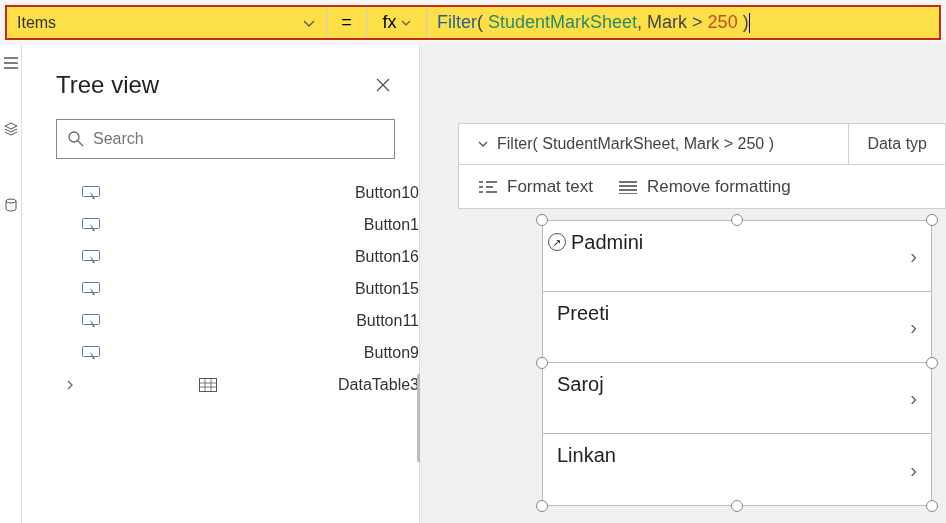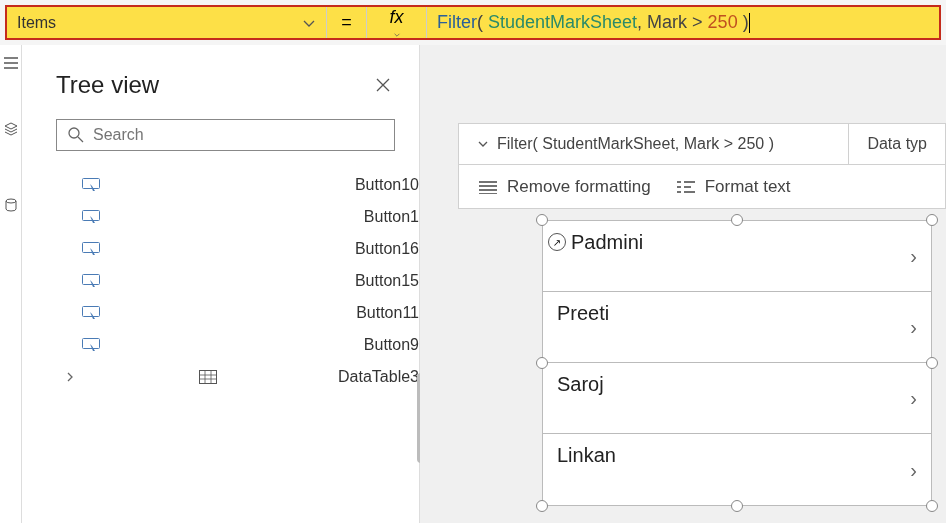--- a/index.html
+++ b/index.html
@@ -3,41 +3,41 @@
 <meta charset="utf-8">
 <style>
 * { box-sizing: border-box; margin: 0; padding: 0; font-family: "Segoe UI", Arial, sans-serif; }
 body { width: 946px; height: 523px; background: #f5f5f5; overflow: hidden; position: relative; }
 
 
 .formula-bar-wrap { position: absolute; top: 5px; left: 5px; right: 5px; height: 35px; border: 2px solid #c42b1c; background: #fde047; display: flex; align-items: stretch; }
 .prop-select { width: 320px; border-right: 1px solid #ccc; display: flex; align-items: center; padding: 0 10px; font-size: 16px; color: #333; position: relative; }
 .prop-select .chev { position: absolute; right: 10px; }
 .eq-cell { width: 40px; display: flex; align-items: center; justify-content: center; border-right: 1px solid #ccc; font-size: 18px; }
-.fx-cell { width: 60px; display: flex; align-items: center; justify-content: center; border-right: 1px solid #ccc; font-style: italic; font-family: Georgia, serif; font-size: 18px; gap: 4px; flex-direction: column; }
+.fx-cell { width: 60px; display: flex; align-items: center; justify-content: center; border-right: 1px solid #ccc; font-family: Georgia, serif; font-size: 18px; gap: 4px; }
 .formula { flex: 1; display: flex; align-items: center; padding: 0 10px; font-family: Consolas, monospace; font-size: 18px; white-space: pre; }
 .tok-func { color: #2a6099; }
 .tok-ds { color: #2a8a6a; }
 .tok-num { color: #c05020; }
 .tok-plain { color: #444; }
 .cursor { display: inline-block; width: 1px; height: 20px; background: #000; vertical-align: middle; }
 
 
 .text-caret { position: absolute; top: 60px; left: 762px; font-size: 18px; color: #333; font-family: serif; }
 
 
 .left-rail { position: absolute; top: 45px; left: 0; width: 22px; height: 480px; background: #fff; border-right: 1px solid #ddd; }
 .rail-icon { width: 22px; height: 36px; display: flex; align-items: center; justify-content: center; color: #555; font-size: 14px; }
 
 
 .tree-panel { position: absolute; top: 45px; left: 22px; width: 398px; height: 480px; background: #fff; border-right: 1px solid #ddd; padding: 18px 0 0 0; }
 .tree-header { display: flex; align-items: center; justify-content: space-between; padding: 0 28px 14px 34px; margin-top: 8px; }
 .tree-title { font-size: 24px; font-weight: 500; color: #222; }
 .close-x { font-size: 20px; color: #555; }
-.search-wrap { margin: 6px 24px 14px 34px; border: 1px solid #888; height: 32px; display: flex; align-items: center; padding: 0 10px; gap: 8px; }
+.search-wrap { margin: 6px 24px 14px 34px; border: 1px solid #888; height: 40px; display: flex; align-items: center; padding: 0 10px; gap: 8px; }
 .search-wrap input { border: none; outline: none; flex: 1; font-size: 16px; color: #555; }
 .search-icon { color: #666; }
 .tree-list { padding: 4px 0 0 0; }
 .tree-item { display: flex; align-items: center; gap: 10px; padding: 7px 0 7px 60px; font-size: 16px; color: #333; cursor: default; position: relative; justify-content: space-between; }
 .tree-item.with-expand { padding-left: 40px; }
 .exp-chev { width: 16px; display: inline-flex; justify-content: center; color: #666; }
 .ctrl-icon { width: 18px; height: 16px; display: inline-flex; align-items: center; justify-content: center; }
 .tree-scroll { position: absolute; right: -6px; top: 328px; width: 8px; height: 90px; background: #bcbcbc; border-radius: 4px; }
 
 
@@ -213,29 +213,29 @@
       <span>Filter( StudentMarkSheet, Mark &gt; 250 )</span>
     </div>
     <div class="result-seg last">
       <span>Data typ</span>
     </div>
   </div>
 
   <div class="tool-bar">
     <div class="tool-item">
       <svg width="18" height="14" viewBox="0 0 18 14">
-          <path d="M0 2 H18 M0 6 H18 M0 10 H18 M0 14 H18" stroke="#444" stroke-width="1.5"></path>
-        </svg>
-      <span>Remove formatting</span>
+          <path d="M0 2 H4 M0 7 H4 M0 12 H4 M7 2 H18 M7 7 H14 M7 12 H18" stroke="#444" stroke-width="1.5"></path>
+        </svg>
+      <span>Format text</span>
     </div>
     <div class="tool-item">
       <svg width="18" height="14" viewBox="0 0 18 14">
-          <path d="M0 2 H4 M0 7 H4 M0 12 H4 M7 2 H18 M7 7 H14 M7 12 H18" stroke="#444" stroke-width="1.5"></path>
-        </svg>
-      <span>Format text</span>
+          <path d="M0 2 H18 M0 6 H18 M0 10 H18 M0 14 H18" stroke="#444" stroke-width="1.5"></path>
+        </svg>
+      <span>Remove formatting</span>
     </div>
   </div>
 
   <div class="gallery-wrap">
     <div class="gallery">
       <div class="g-row first">
         <span class="circ-icon">↗</span>
         <span class="g-name">Padmini</span>
         <span class="g-arrow">›</span>
       </div>

